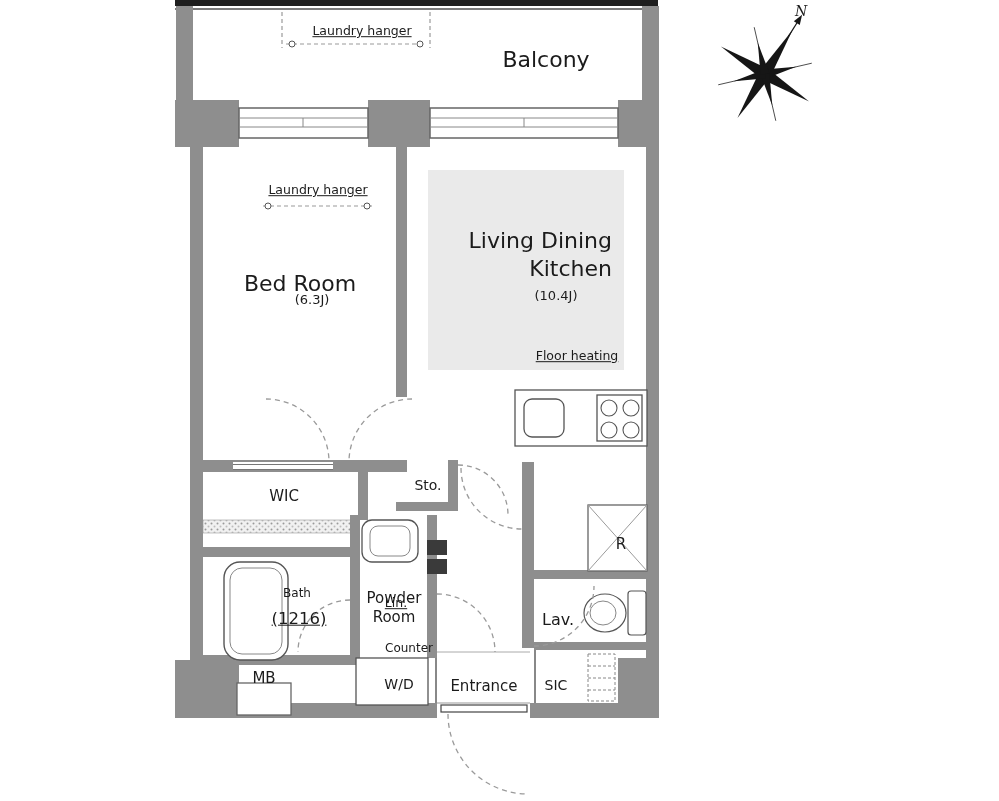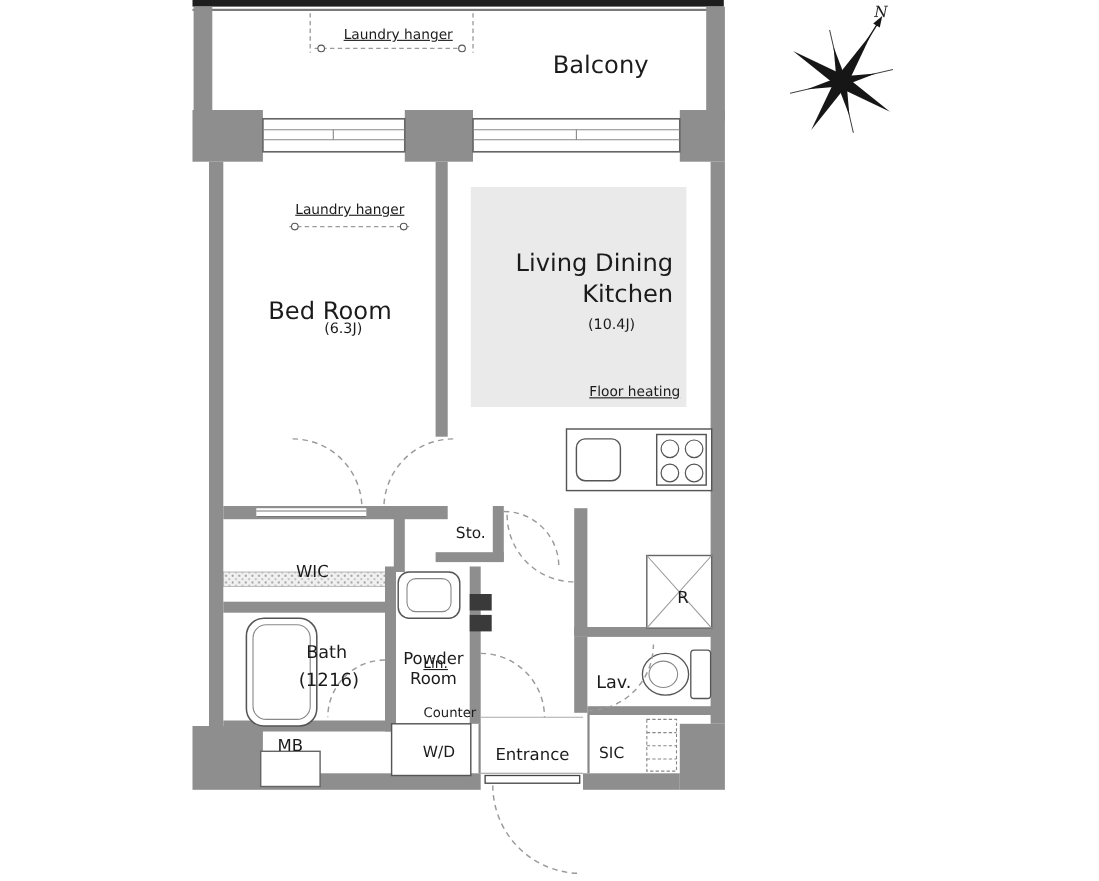--- a/index.html
+++ b/index.html
@@ -210,30 +210,30 @@
   <div class="label f22" style="left:546px;top:60px;">Balcony</div>
 
   <div class="label f12" style="left:318px;top:190px;">Laundry hanger</div>
   <div class="label f22" style="left:300px;top:272px;margin-top:12px;">Bed Room</div>
   <div class="label f19" style="left:312px;top:300px;">(6.3J)</div>
 
   <div class="label f22 wrap" style="left:527px;top:254px;width:170px;">Living Dining Kitchen</div>
   <div class="label f19" style="left:527px;top:296px;margin-left:29px;">(10.4J)</div>
   <div class="label f12" style="left:577px;top:356px;">Floor heating</div>
 
-  <div class="label f15" style="left:284px;top:520px;">WIC</div>
+  <div class="label f15" style="left:284px;top:496px;">WIC</div>
   <div class="label f14" style="left:428px;top:486px;">Sto.</div>
   <div class="label f12" style="left:396px;top:559px;margin-top:44px;">Lin.</div>
 
   <div class="label f13 wrap" style="left:394px;top:608px;width:64px;">Powder Room</div>
   <div class="label f11" style="left:392px;top:648px;">Counter</div>
   <div class="label f14" style="left:399px;top:685px;">W/D</div>
 
-  <div class="label f22" style="left:297px;top:593px;font-size:16px;">Bath</div>
-  <div class="label f17" style="left:299px;top:619px;">(1216)</div>
+  <div class="label f22" style="left:297px;top:593px;font-size:12px;">Bath</div>
+  <div class="label f17" style="left:299px;top:619px;text-decoration:underline;">(1216)</div>
 
   <div class="label f15" style="left:484px;top:686px;text-align:right;">Entrance</div>
   <div class="label f14" style="left:556px;top:686px;text-align:center;">SIC</div>
   <div class="label f16" style="left:558px;top:620px;">Lav.</div>
   <div class="label f15" style="left:621px;top:544px;">R</div>
   <div class="label f13" style="left:264px;top:678px;">MB</div>
 
   <div class="label compass-n" style="left:801px;top:12px;">N</div>
 
 </div>

